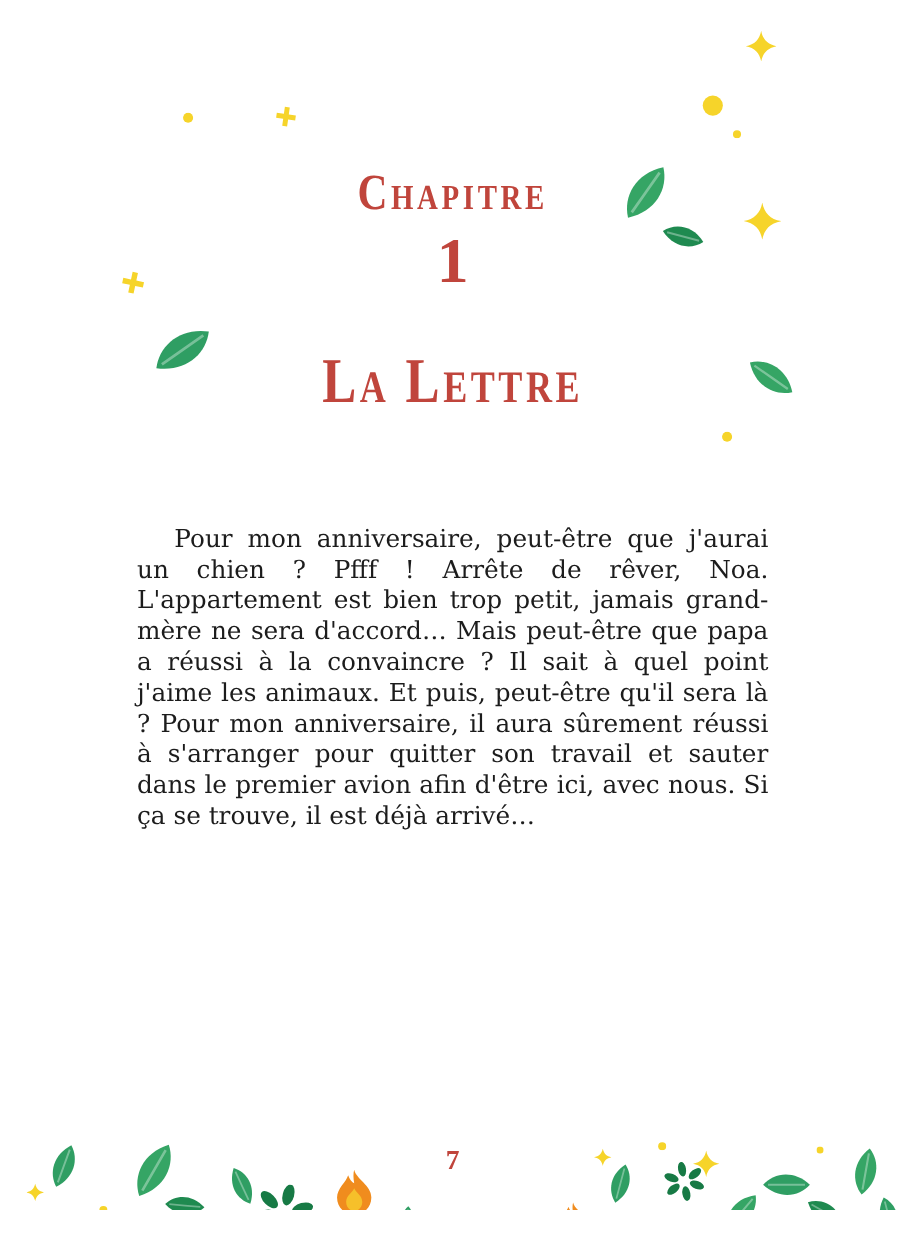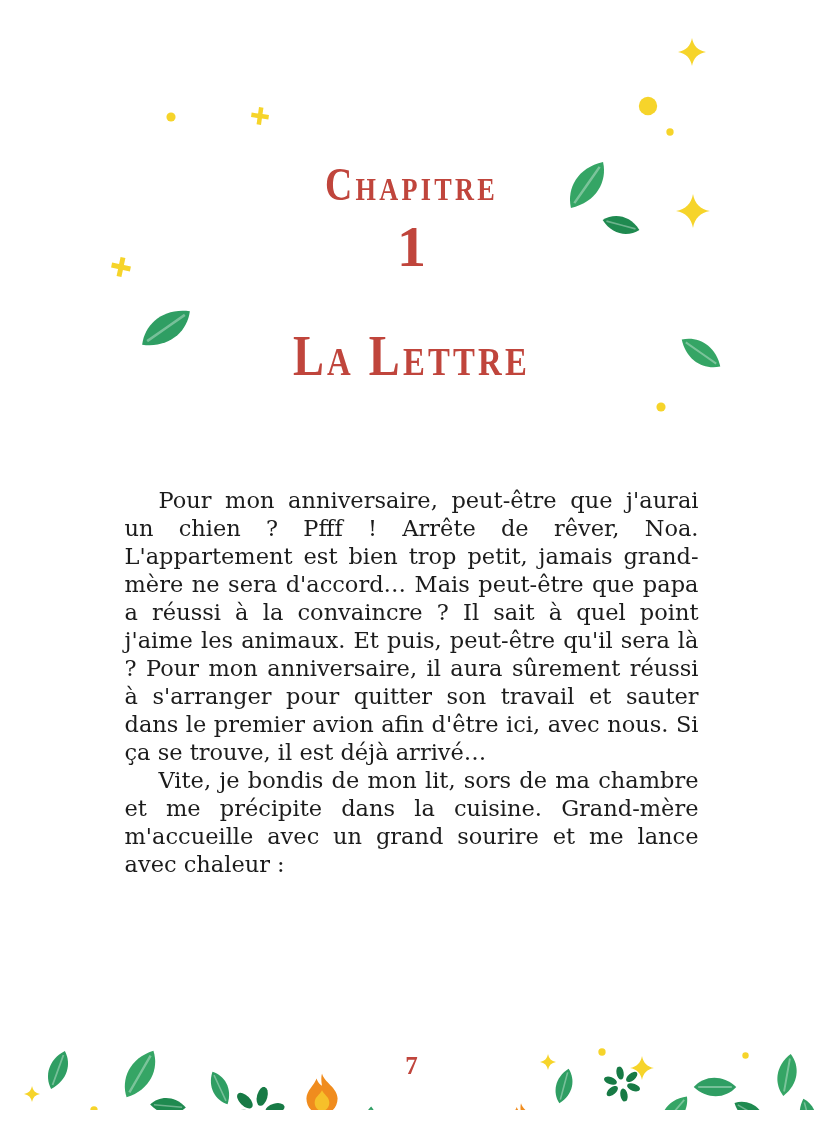--- a/index.html
+++ b/index.html
@@ -8,21 +8,21 @@
     --green-light:#35a565;
     --green-dark:#1f8a50;
     --green-deep:#177a45;
     --yellow:#f6d42a;
     --ink:#1c1c1c;
   }
   html,body{margin:0;padding:0;background:#ffffff;}
   .page{
     position:relative;
     width:823px;height:1096px;
-    margin:14px auto;
+    margin:4px auto;
     background:#ffffff;
     overflow:hidden;
     font-family:"DejaVu Serif", serif;
     color:var(--ink);
   }
   
   header{ text-align:center; padding-top:146px; }
   .chapter-label{
     font-family:"Liberation Serif", serif;
     font-variant:small-caps;
@@ -152,21 +152,20 @@
     </svg>
 
   <header>
     <div class="chapter-label">Chapitre</div>
     <div class="chapter-number">1</div>
     <h1 class="chapter-title">La Lettre</h1>
   </header>
 
   <main>
     <p>Pour mon anniversaire, peut-être que j'aurai un chien ? Pfff ! Arrête de rêver, Noa. L'appartement est bien trop petit, jamais grand-mère ne sera d'accord… Mais peut-être que papa a réussi à la convaincre ? Il sait à quel point j'aime les animaux. Et puis, peut-être qu'il sera là ? Pour mon anniversaire, il aura sûrement réussi à s'arranger pour quitter son travail et sauter dans le premier avion afin d'être ici, avec nous. Si ça se trouve, il est déjà arrivé…</p>
-    <p>Vite, je bondis de mon lit, sors de ma chambre et me précipite dans la cuisine. Grand-mère m'accueille avec un grand sourire et me lance avec chaleur :</p>
   </main>
 
   <svg class="deco" style="left:24px;top:1072px;width:16px;height:16px;color:var(--yellow);">
       <use href="#sym-sparkle"></use>
     </svg>
   <svg class="deco" style="left:40px;top:1038px;width:36px;height:36px;color:var(--green);transform:rotate(-25deg);">
       <use href="#sym-leaf"></use>
     </svg>
   <svg class="deco" style="left:90px;top:1092px;width:8px;height:8px;color:var(--yellow);">
       <use href="#sym-dot"></use>

